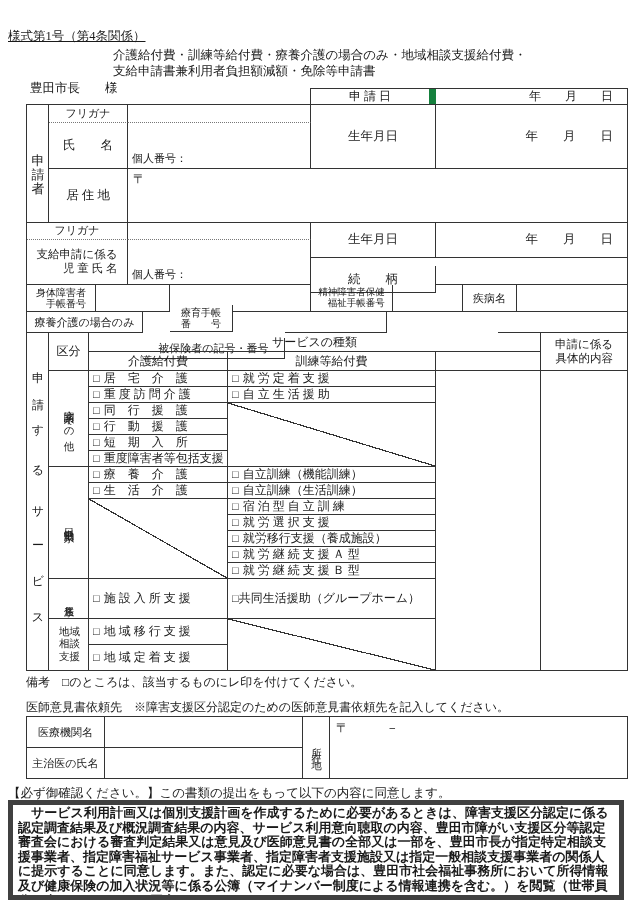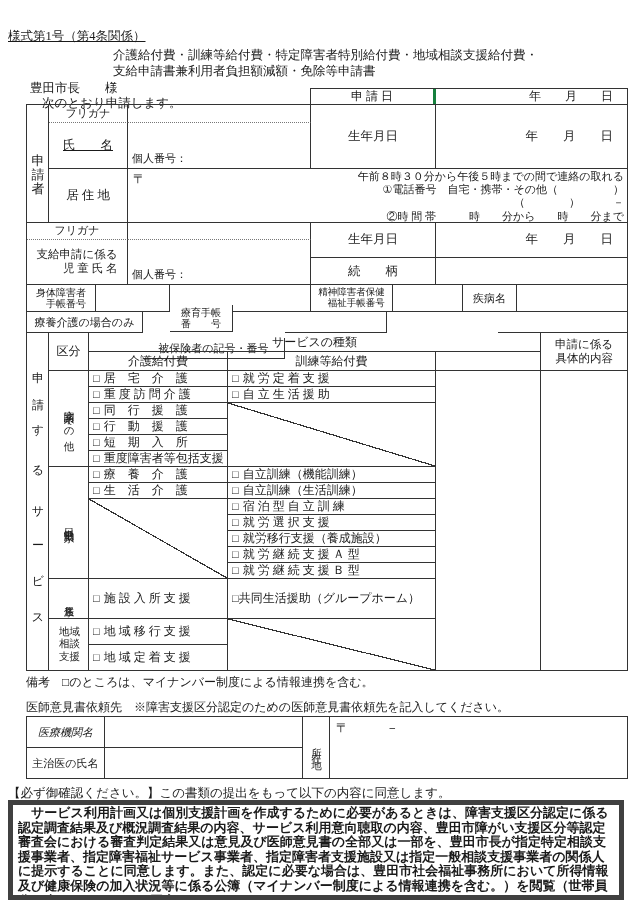--- a/index.html
+++ b/index.html
@@ -14,21 +14,21 @@
   .ctr{justify-content:center;text-align:right;}
   .rgt{justify-content:flex-end;}
   .ml{white-space:pre-line;line-height:1.2;}
   .dot{border-bottom:1px dotted #777;}
   .vtext{writing-mode:vertical-rl;text-orientation:upright;}
   
   .hline{position:absolute;white-space:pre;}
   
   #appdate{position:absolute;left:310px;top:88px;width:318px;height:16px;
     box-sizing:border-box;border:1px solid #333;border-bottom:none;display:flex;}
-  #appdate .c1{width:125px;box-sizing:border-box;border-right:3px solid #15803d;
+  #appdate .c1{width:125px;box-sizing:border-box;border-right:7px solid #15803d;
     display:flex;align-items:center;justify-content:center;font-size:12px;}
   #appdate .c2{flex:1;display:flex;align-items:center;justify-content:flex-end;
     padding-right:14px;font-size:12px;}
   
   #applicant{position:absolute;left:26px;top:104px;width:601px;height:118px;
     display:grid;grid-template-columns:22px 79px 183px 125px 192px;
     grid-template-rows:18px 46px 54px;
     border-top:1px solid #333;border-left:1px solid #333;box-sizing:content-box;}
   
   #child{position:absolute;left:26px;top:222px;width:601px;height:111px;
@@ -58,64 +58,59 @@
   .tiny{font-size:10px;line-height:1.15;}
   .contact{position:absolute;right:3px;top:1px;text-align:right;
     font-size:11px;line-height:13.2px;white-space:pre-line;}
 </style>
 </head>
 <body>
 
 <div id="page">
 
   <div class="hline" style="left:8px;top:28px;text-decoration:underline;">様式第1号（第4条関係）</div>
-  <div class="hline" style="left:113px;top:47px;">介護給付費・訓練等給付費・特定障害者特別給付費・地域相談支援給付費・</div>
+  <div class="hline" style="left:113px;top:47px;">介護給付費・訓練等給付費・療養介護の場合のみ・地域相談支援給付費・</div>
   <div class="hline" style="left:113px;top:63px;text-align:center;">支給申請書兼利用者負担額減額・免除等申請書</div>
   <div class="hline" style="left:30px;top:80px;">豊田市長　　様</div>
-  <div class="hline" style="left:42px;top:95px;">次のとおり申請します。</div>
 
   <div id="appdate">
     <div class="c1">申 請 日</div>
     <div class="c2">年　　月　　日</div>
   </div>
 
   <div id="applicant">
     <div class="cell ctr" style="grid-column:1;grid-row:1/4;">
       <span class="vtext" style="letter-spacing:14px;font-size:13px;">申請者</span>
     </div>
     <div class="cell ctr dot small" style="grid-column:2;grid-row:1;border-bottom:1px dotted #777;">フリガナ</div>
     <div class="cell dot" style="grid-column:3;grid-row:1;border-bottom:1px dotted #777;"></div>
-    <div class="cell ctr" style="grid-column:2;grid-row:2;text-decoration:underline;">氏　　名</div>
+    <div class="cell ctr" style="grid-column:2;grid-row:2;">氏　　名</div>
     <div class="cell" style="grid-column:3;grid-row:2;align-items:flex-end;padding:0 0 2px 4px;">
       <span class="small">個人番号：</span>
     </div>
     <div class="cell ctr" style="grid-column:4;grid-row:1/3;">生年月日</div>
     <div class="cell rgt" style="grid-column:5;grid-row:1/3;padding-right:14px;">年　　月　　日</div>
     <div class="cell ctr" style="grid-column:2;grid-row:3;">居 住 地</div>
     <div class="cell" style="grid-column:3/6;grid-row:3;position:relative;">
       <span style="position:absolute;left:5px;top:2px;">〒</span>
-      <span class="contact">午前８時３０分から午後５時までの間で連絡の取れる
-①電話番号　自宅・携帯・その他（　　　　　）
-（　　　　）　　　－　　　
-②時 間 帯　　　時　　分から　　時　　分まで</span>
     </div>
   </div>
 
   <div id="child">
 
     <div class="cell ctr dot small" style="left:0;top:0;width:101px;height:18px;border-bottom:1px dotted #777;">フリガナ</div>
     <div class="cell dot" style="left:101px;top:0;width:183px;height:18px;border-bottom:1px dotted #777;"></div>
     <div class="cell ctr ml" style="left:0;top:18px;width:101px;height:45px;font-size:11.5px;">支給申請に係る
 児 童 氏 名</div>
     <div class="cell" style="left:101px;top:18px;width:183px;height:45px;align-items:flex-end;padding:0 0 2px 4px;">
       <span class="small">個人番号：</span>
     </div>
     <div class="cell ctr" style="left:284px;top:0;width:125px;height:36px;">生年月日</div>
     <div class="cell rgt" style="left:409px;top:0;width:192px;height:36px;padding-right:14px;">年　　月　　日</div>
-    <div class="cell ctr" style="left:284px;top:36px;width:125px;height:27px;">続　　柄</div>
+    <div class="cell ctr" style="left:284px;top:44px;width:125px;height:27px;">続　　柄</div>
     <div class="cell" style="left:409px;top:36px;width:192px;height:27px;"></div>
 
     <div class="cell ctr ml tiny" style="left:0;top:63px;width:69px;height:27px;">身体障害者
 手帳番号</div>
     <div class="cell" style="left:69px;top:63px;width:74px;height:27px;"></div>
     <div class="cell ctr ml tiny" style="left:143px;top:63px;width:63px;height:27px;margin-top:20px;">療育手帳
 番　　号</div>
     <div class="cell" style="left:206px;top:63px;width:78px;height:27px;"></div>
     <div class="cell ctr ml" style="left:284px;top:63px;width:82px;height:27px;font-size:9.5px;">精神障害者保健
 福祉手帳番号</div>
@@ -178,25 +173,25 @@
       <span style="display:inline-block;width:23px;font-size:10.5px;line-height:1.2;">地域相談支援</span>
     </div>
     <div class="cell chk" style="grid-column:3;grid-row:17;"><span class="chkbox">□</span><span>地 域 移 行 支 援</span></div>
     <div class="cell chk" style="grid-column:3;grid-row:18;"><span class="chkbox">□</span><span>地 域 定 着 支 援</span></div>
     <div class="cell diag" style="grid-column:4;grid-row:17/19;"></div>
 
     <div class="cell" style="grid-column:5;grid-row:3/19;"></div>
     <div class="cell" style="grid-column:6;grid-row:3/19;"></div>
   </div>
 
-  <div class="hline" style="left:26px;top:674px;font-size:12px;">備考　□のところは、マイナンバー制度による情報連携を含む。</div>
+  <div class="hline" style="left:26px;top:674px;font-size:12px;">備考　□のところは、該当するものにレ印を付けてください。</div>
 
   <div class="hline" style="left:26px;top:699px;font-size:12px;">医師意見書依頼先　※障害支援区分認定のための医師意見書依頼先を記入してください。</div>
   <div id="doctor">
-    <div class="cell ctr small" style="grid-column:1;grid-row:1;font-style:italic;">医療機関名</div>
+    <div class="cell ctr small" style="grid-column:1;grid-row:1;">医療機関名</div>
     <div class="cell" style="grid-column:2;grid-row:1;"></div>
     <div class="cell ctr small" style="grid-column:1;grid-row:2;">主治医の氏名</div>
     <div class="cell" style="grid-column:2;grid-row:2;"></div>
     <div class="cell ctr" style="grid-column:3;grid-row:1/3;">
       <span class="vtext" style="font-size:10.5px;letter-spacing:6px;">所在地</span>
     </div>
     <div class="cell" style="grid-column:4;grid-row:1/3;align-items:flex-start;padding:3px 0 0 6px;">
       <span>〒　　　－</span>
     </div>
   </div>

